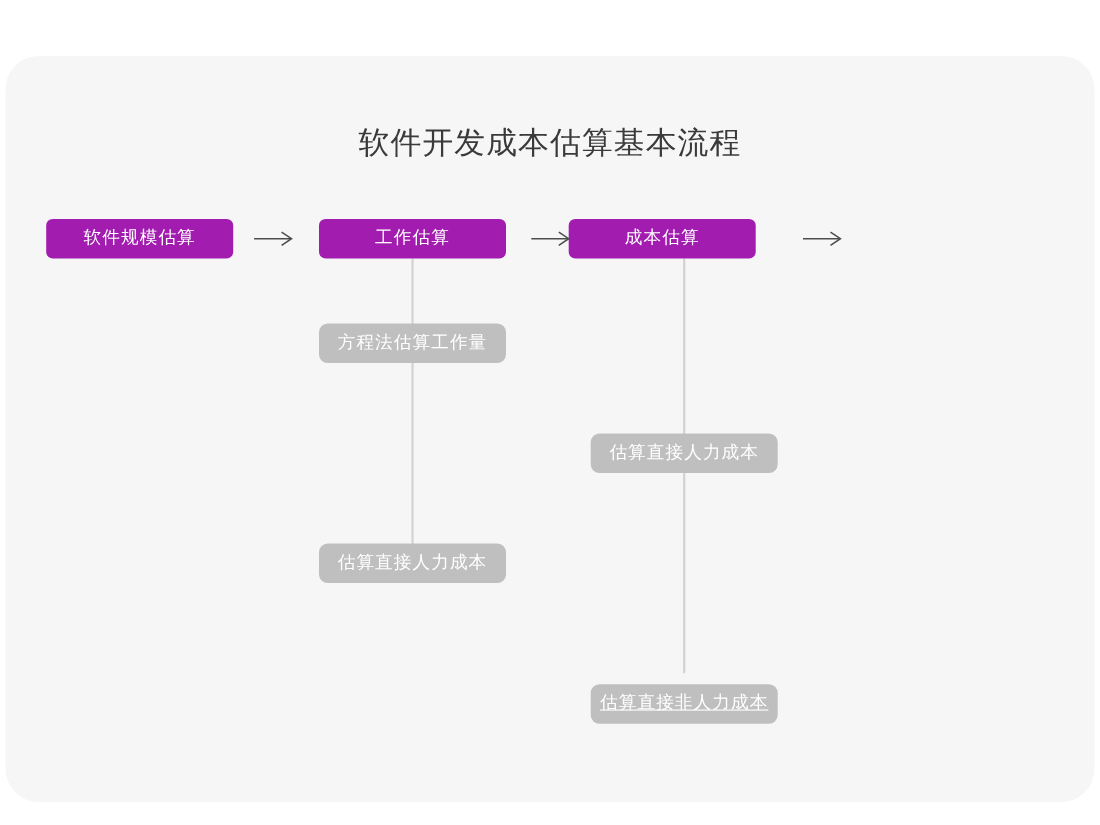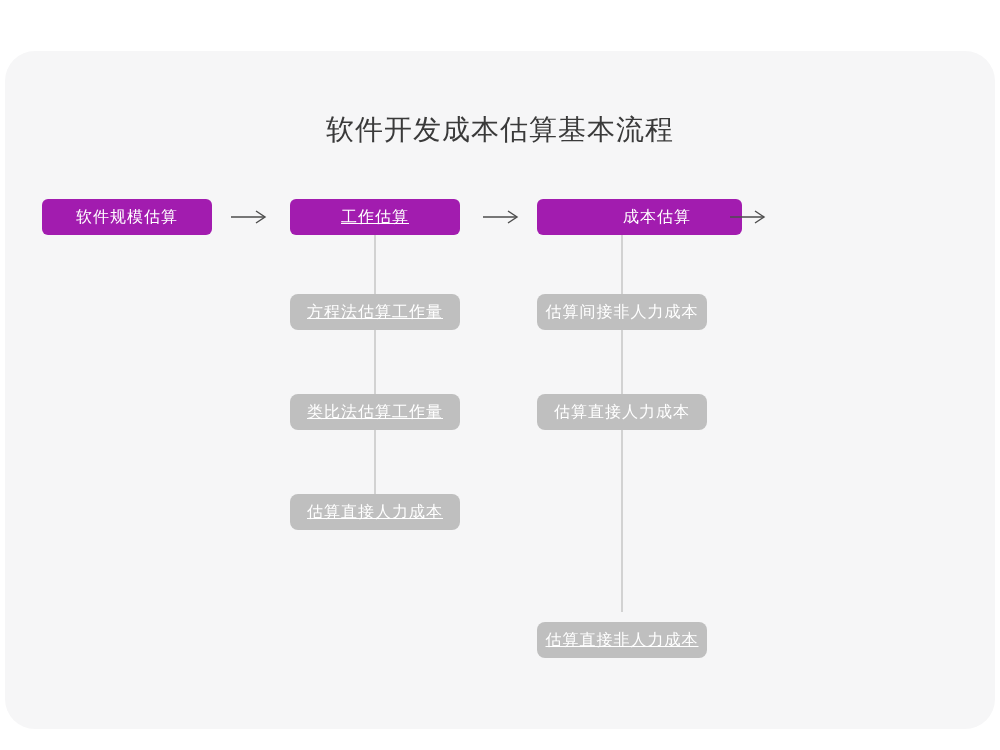--- a/index.html
+++ b/index.html
@@ -69,27 +69,27 @@
     background: #d2d2d2;
     z-index: 1;
   }
   .arrow {
     position: absolute;
     top: 193px;
     z-index: 2;
   }
   
   .pos-step-0 { left: 42px; }
-  .pos-step-1 { left: 290px; text-decoration: underline; }
-  .pos-step-2 { left: 537px; padding-left: 35px; }
+  .pos-step-1 { left: 290px; }
+  .pos-step-2 { left: 517px; }
   .pos-step-3 { left: 787px; }
   .pos-arrow-0 { left: 229px; }
   .pos-arrow-1 { left: 481px; }
   .pos-arrow-2 { left: 728px; }
-  .col-work { left: 290px; text-decoration: underline; }
+  .col-work { left: 290px; }
   .col-cost { left: 537px; }
   .row-0 { top: 278px; }
   .row-1 { top: 378px; }
   .row-2 { top: 478px; }
   .row-3 { top: 606px; text-decoration: underline; }
   .line-work { left: 374px; top: 219px; height: 277px; }
   .line-cost { left: 621px; top: 219px; height: 377px; }
 </style>
 </head>
 <body>
@@ -114,20 +114,18 @@
   <svg class="arrow pos-arrow-1" width="40" height="16" viewBox="0 0 40 16">
     <line x1="2" y1="8" x2="35" y2="8" stroke="#4d4d4d" stroke-width="1.4"></line>
     <polyline points="27,2 36,8 27,14" fill="none" stroke="#4d4d4d" stroke-width="1.4"></polyline>
   </svg>
   <svg class="arrow pos-arrow-2" width="40" height="16" viewBox="0 0 40 16">
     <line x1="2" y1="8" x2="35" y2="8" stroke="#4d4d4d" stroke-width="1.4"></line>
     <polyline points="27,2 36,8 27,14" fill="none" stroke="#4d4d4d" stroke-width="1.4"></polyline>
   </svg>
 
   <div class="sub-node col-work row-0">方程法估算工作量</div>
-  <div class="sub-node col-work row-1">类比法估算工作量</div>
   <div class="sub-node col-work row-2">估算直接人力成本</div>
 
-  <div class="sub-node col-cost row-0">估算间接非人力成本</div>
   <div class="sub-node col-cost row-1">估算直接人力成本</div>
   <div class="sub-node col-cost row-3">估算直接非人力成本</div>
 
 </div>
 
 </body></html>

